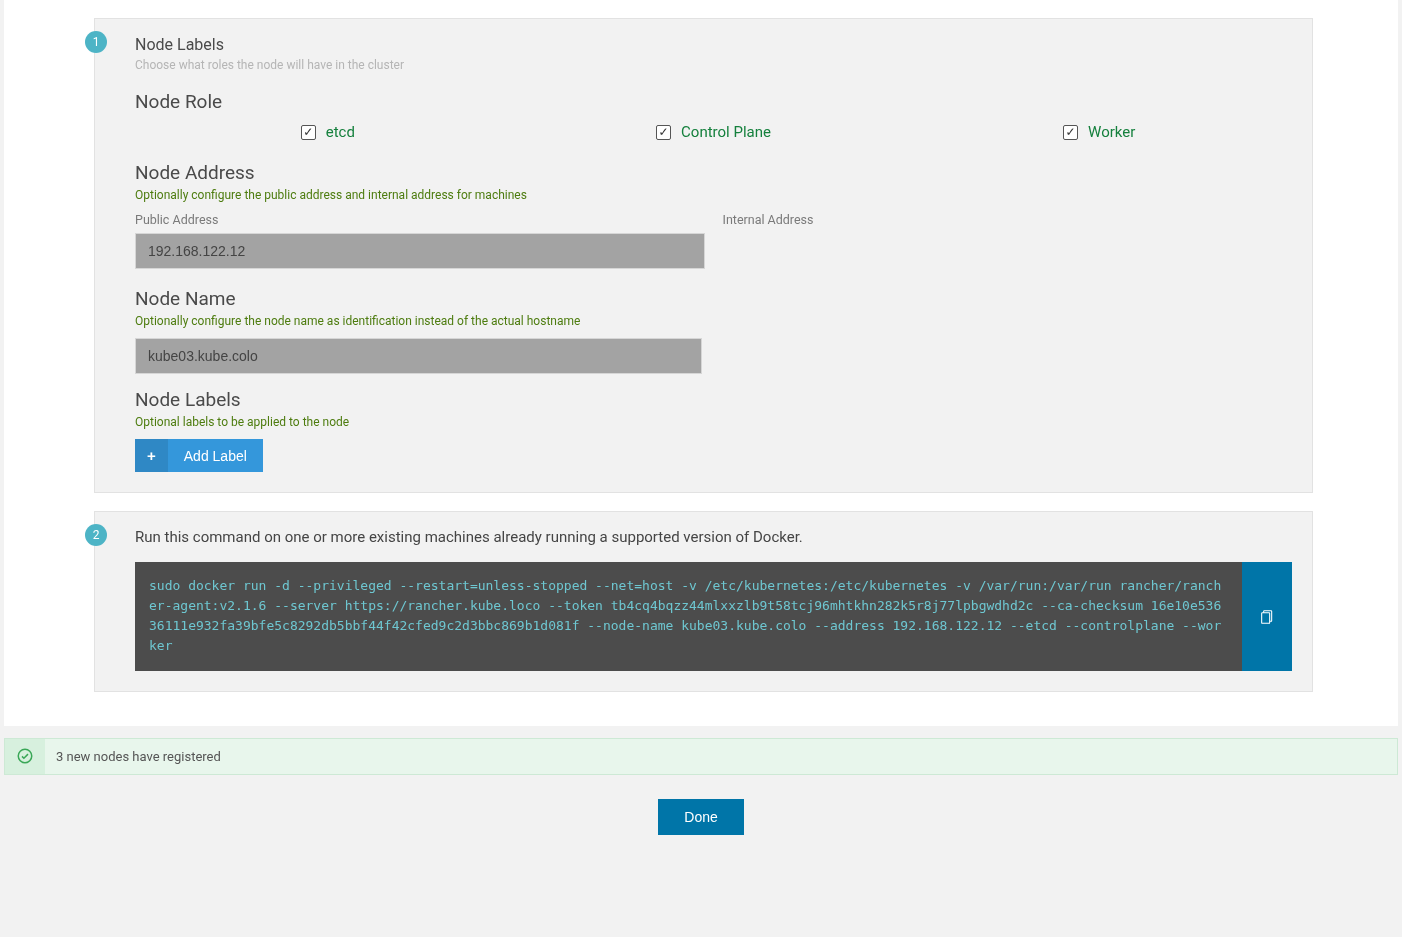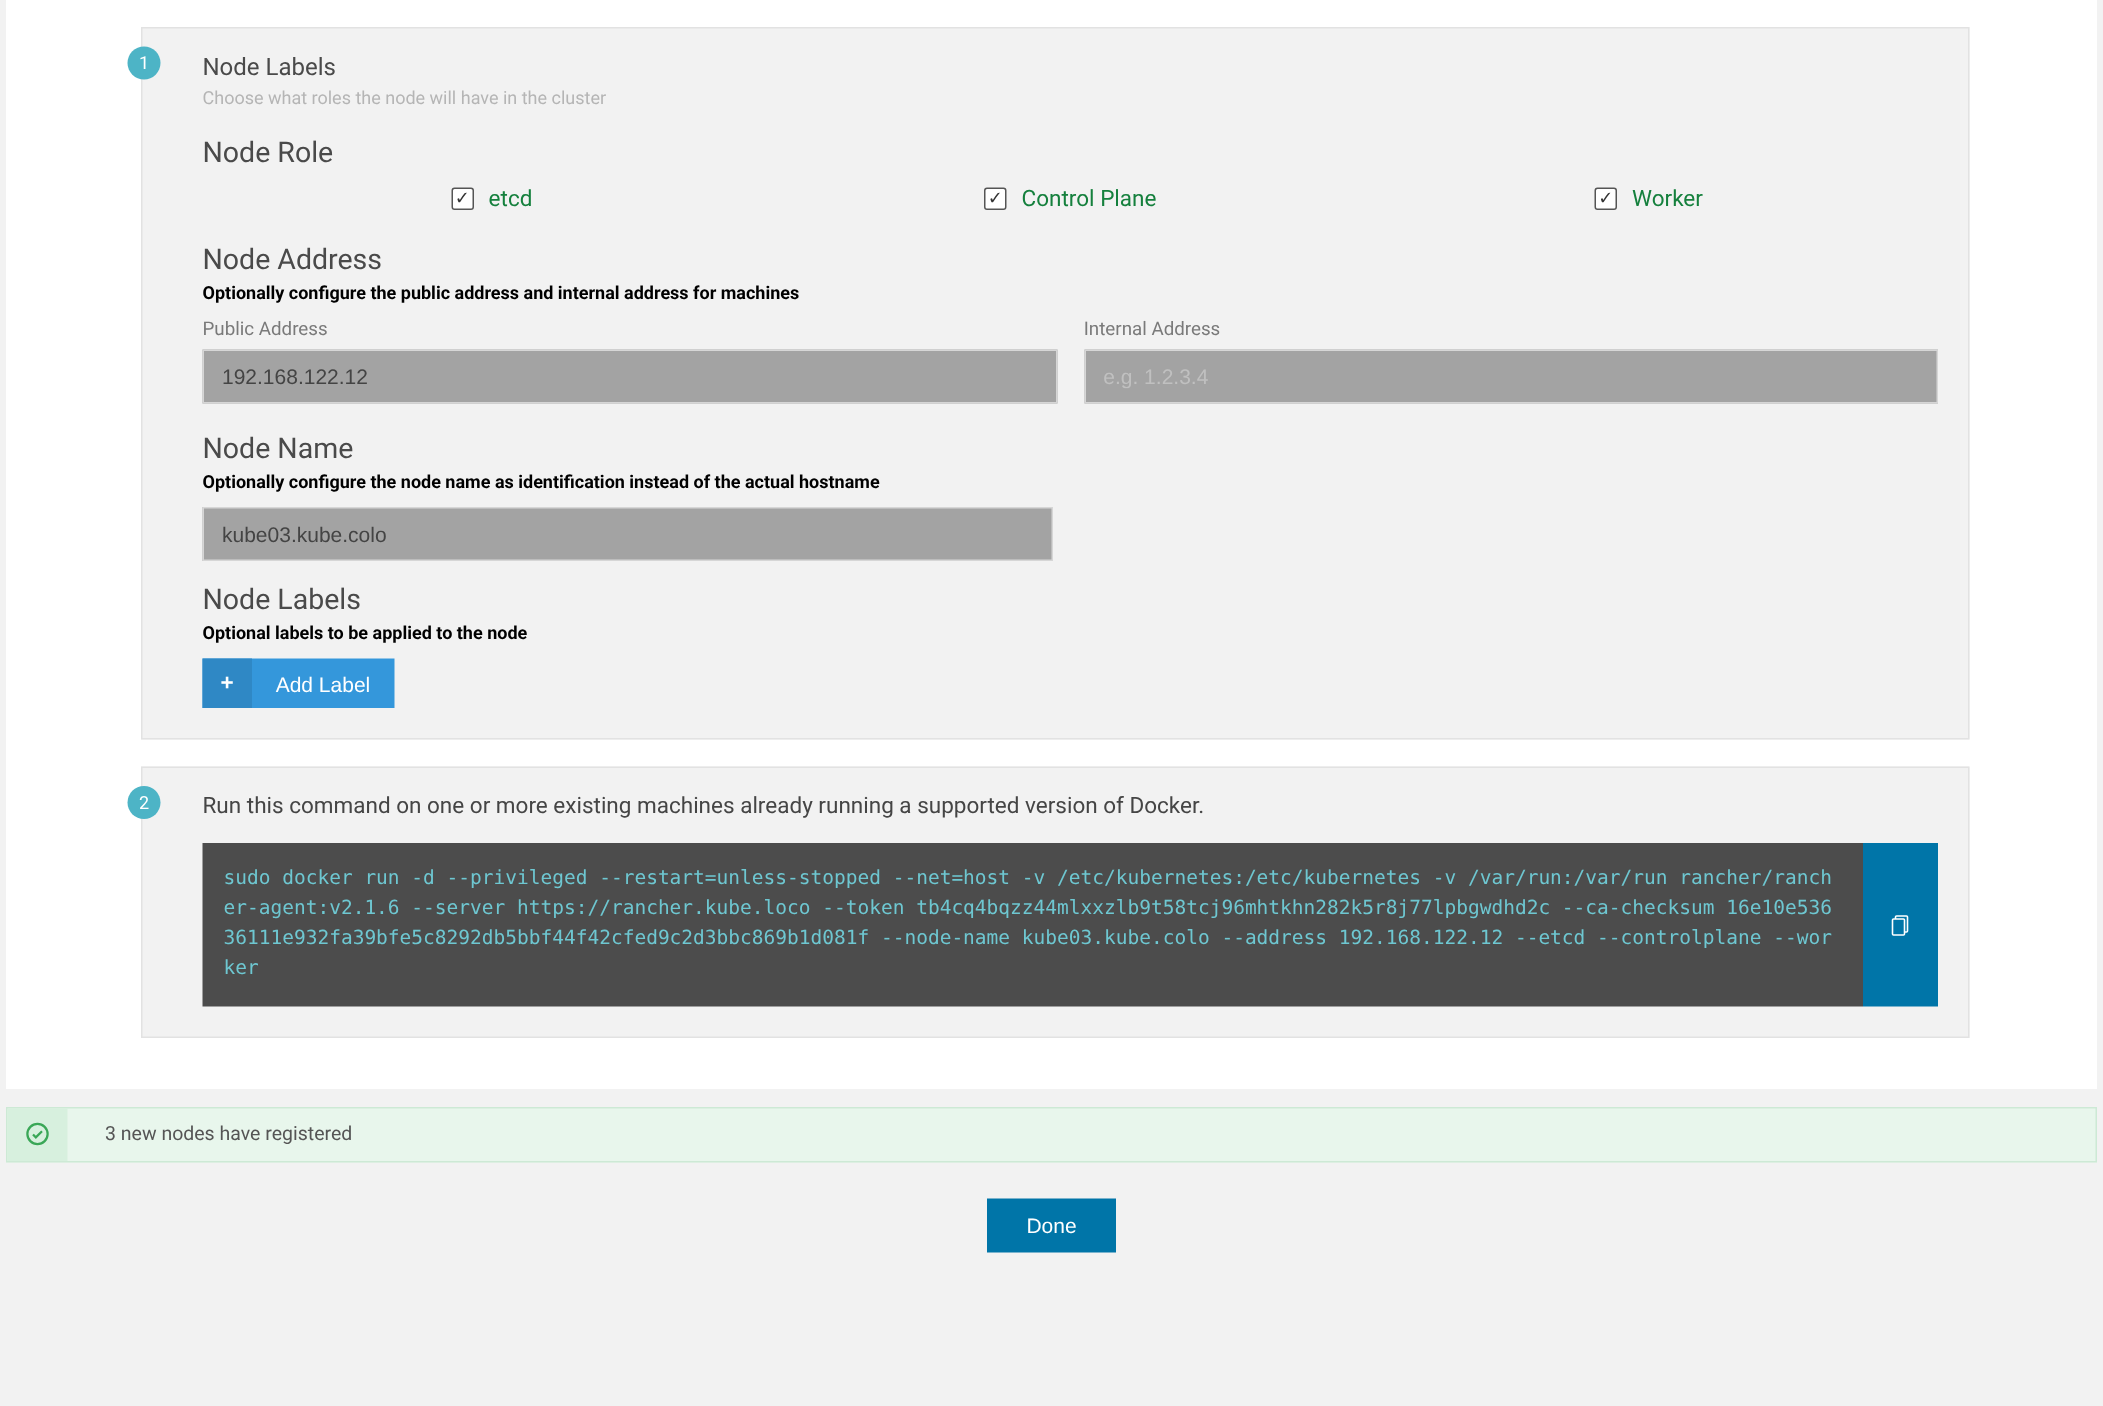--- a/index.html
+++ b/index.html
@@ -47,23 +47,22 @@
     margin-bottom: 18px;
   }
   .sub-title {
     font-size: 19px;
     color: #4a4a4a;
     margin-top: 14px;
     margin-bottom: 4px;
   }
   .sub-desc {
     font-size: 12px;
-    color: #000000;
+    color: #4d7c0f;
     margin-bottom: 10px;
-    font-weight: bold;
   }
   .role-row {
     display: flex;
     margin-top: 10px;
     margin-bottom: 20px;
   }
   .role-col {
     flex: 1;
     display: flex;
     align-items: center;
@@ -147,21 +146,21 @@
     border: 1px solid #cde9d5;
   }
   .notice-icon {
     width: 40px;
     background: #d7f0de;
     display: flex;
     align-items: center;
     justify-content: center;
   }
   .notice-icon svg { width: 18px; height: 18px; stroke: #3aa757; fill: none; stroke-width: 2; }
-  .notice-text { padding: 10px 25px; font-size: 13px; color: #555; }
+  .notice-text { padding: 10px 11px; font-size: 13px; color: #555; }
   .done-wrap { text-align: center; margin: 24px 0 10px; }
   .done-btn {
     background: #0075a8;
     color: #fff;
     border: none;
     padding: 10px 26px;
     font-size: 14px;
     cursor: pointer;
   }
 </style>
@@ -193,21 +192,20 @@
 
     <div class="sub-title">Node Address</div>
     <div class="sub-desc">Optionally configure the public address and internal address for machines</div>
     <div class="addr-row">
       <div class="addr-col">
         <span class="field-label">Public Address</span>
         <input class="text-input" value="192.168.122.12" style="">
       </div>
       <div class="addr-col">
         <span class="field-label">Internal Address</span>
-        <input class="text-input" placeholder="e.g. 1.2.3.4" style="">
       </div>
     </div>
 
     <div class="sub-title">Node Name</div>
     <div class="sub-desc">Optionally configure the node name as identification instead of the actual hostname</div>
     <input class="text-input half" value="kube03.kube.colo" style="">
 
     <div class="sub-title" style="">Node Labels</div>
     <div class="sub-desc">Optional labels to be applied to the node</div>
     <button class="add-label-btn">

